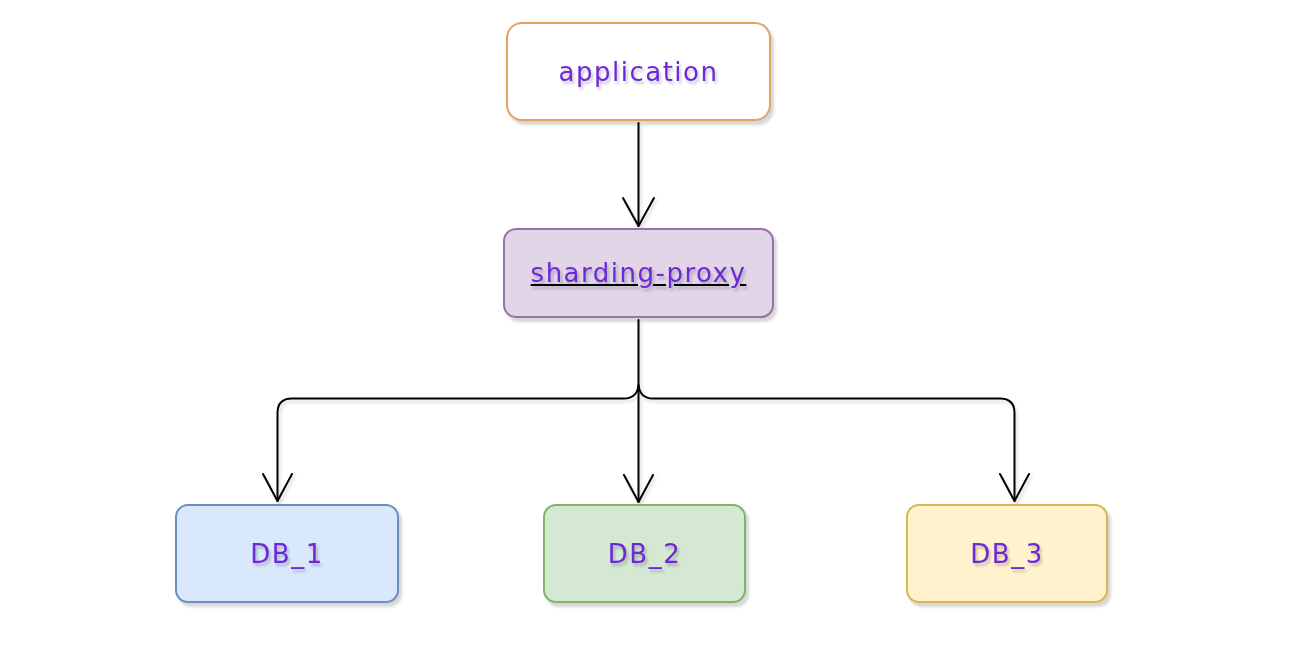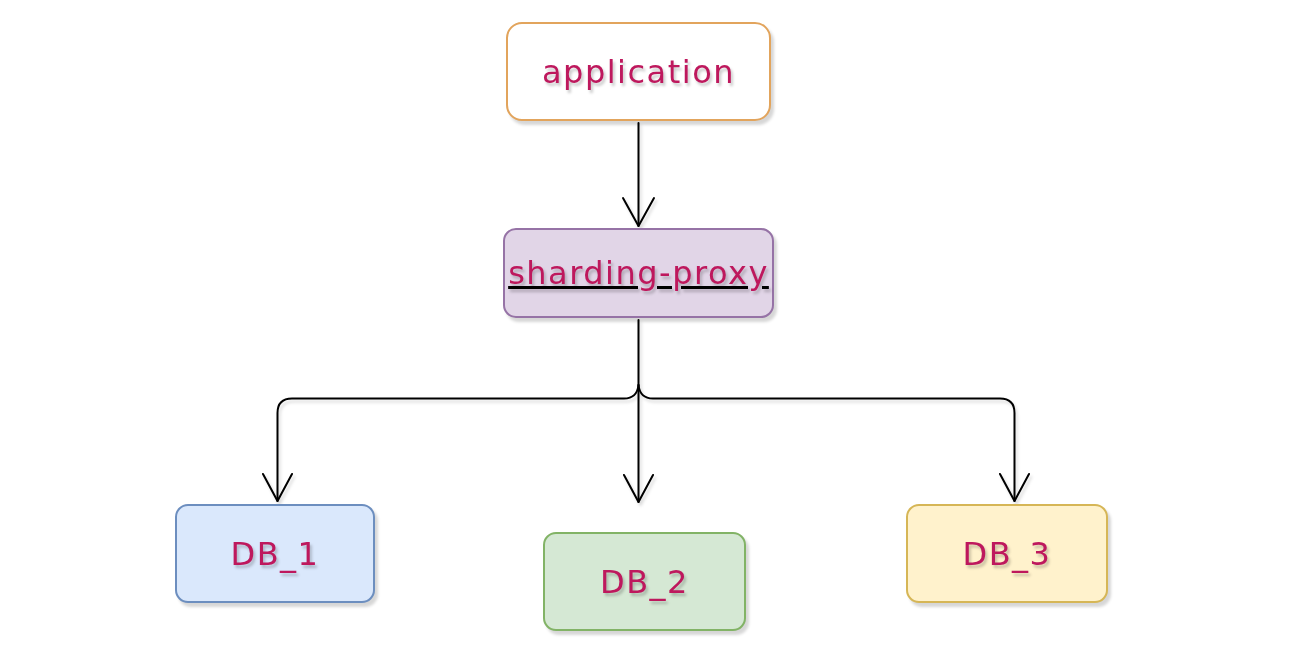--- a/index.html
+++ b/index.html
@@ -28,39 +28,39 @@
     position: absolute;
     box-sizing: border-box;
     border: 2px solid #000;
     border-radius: 13px;
     display: flex;
     align-items: center;
     justify-content: center;
     box-shadow: 3px 4px 3px rgba(0,0,0,0.16);
   }
   .node .label {
-    font-size: 32px;
-    color: #be185d;
+    font-size: 26px;
+    color: #6d28d9;
     letter-spacing: 1.5px;
     text-shadow: 2px 3px 3px rgba(0,0,0,0.22);
     white-space: nowrap;
     text-align: right;
   }
   #node-application {
     left: 506px; top: 22px; width: 265px; height: 99px;
     border-radius: 16px;
   }
   #node-sharding-proxy {
     left: 503px; top: 228px; width: 271px; height: 90px; text-decoration: underline;
   }
   #node-db-1 {
-    left: 175px; top: 504px; width: 200px; height: 99px;
+    left: 175px; top: 504px; width: 224px; height: 99px;
   }
   #node-db-2 {
-    left: 543px; top: 532px; width: 203px; height: 99px;
+    left: 543px; top: 504px; width: 203px; height: 99px;
   }
   #node-db-3 {
     left: 906px; top: 504px; width: 202px; height: 99px;
   }
 </style>
 </head>
 <body style="background: rgb(255, 255, 255);">
 
 <div class="canvas">
 

